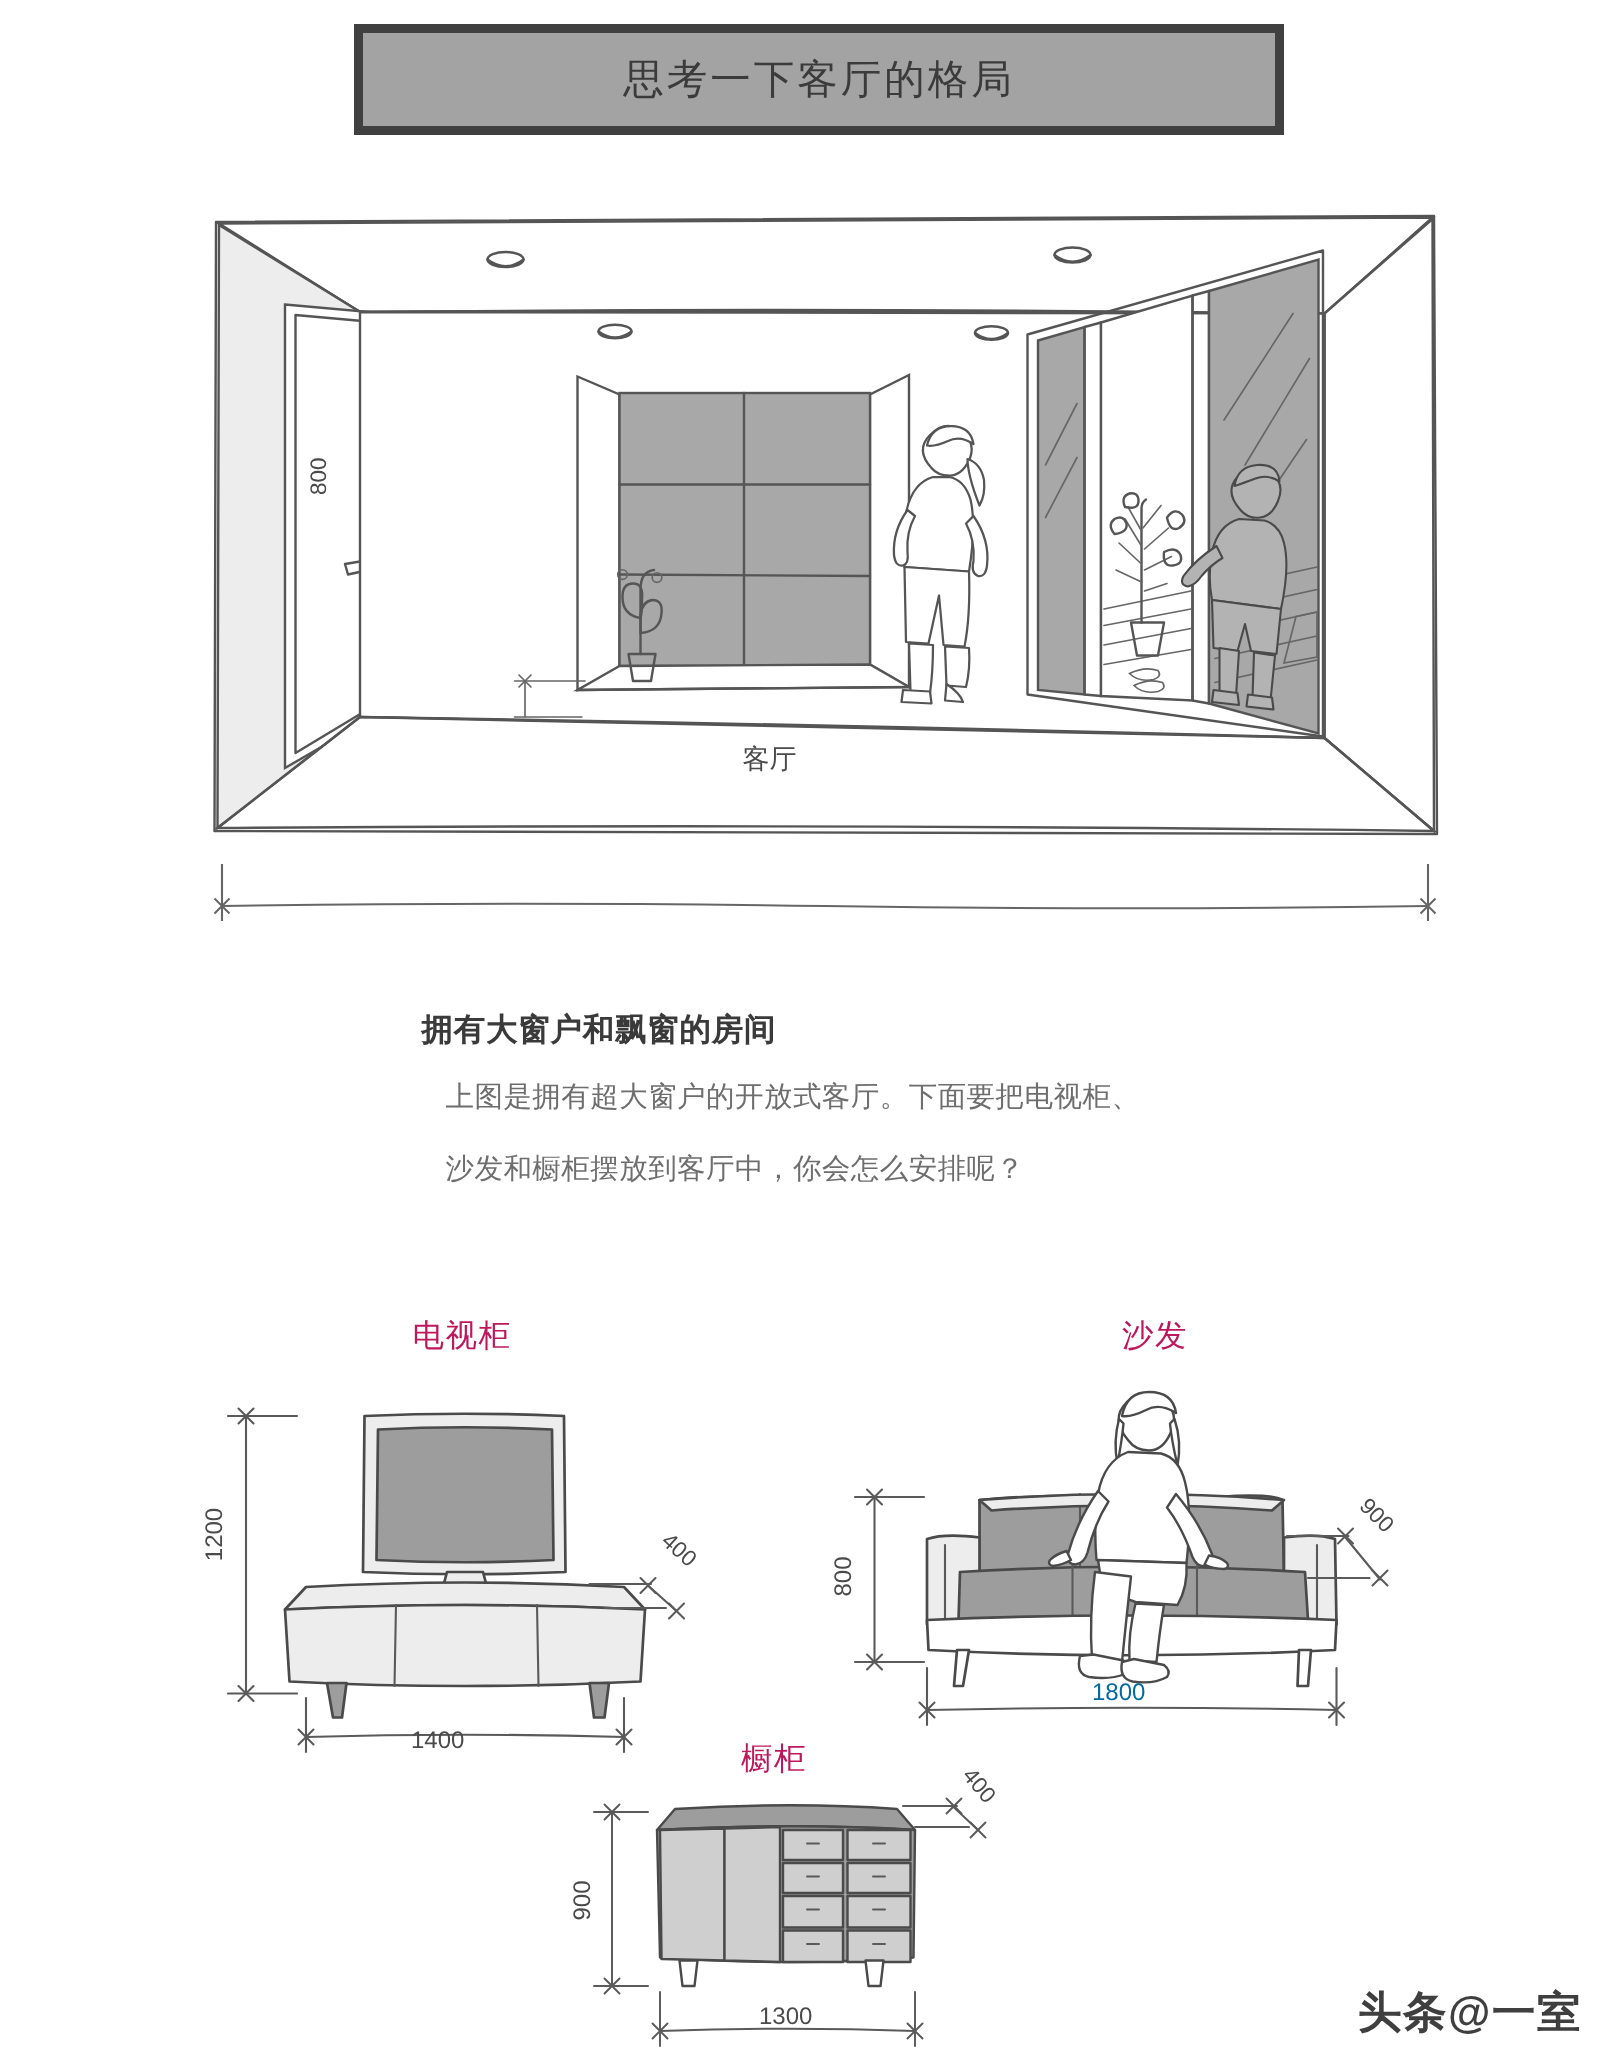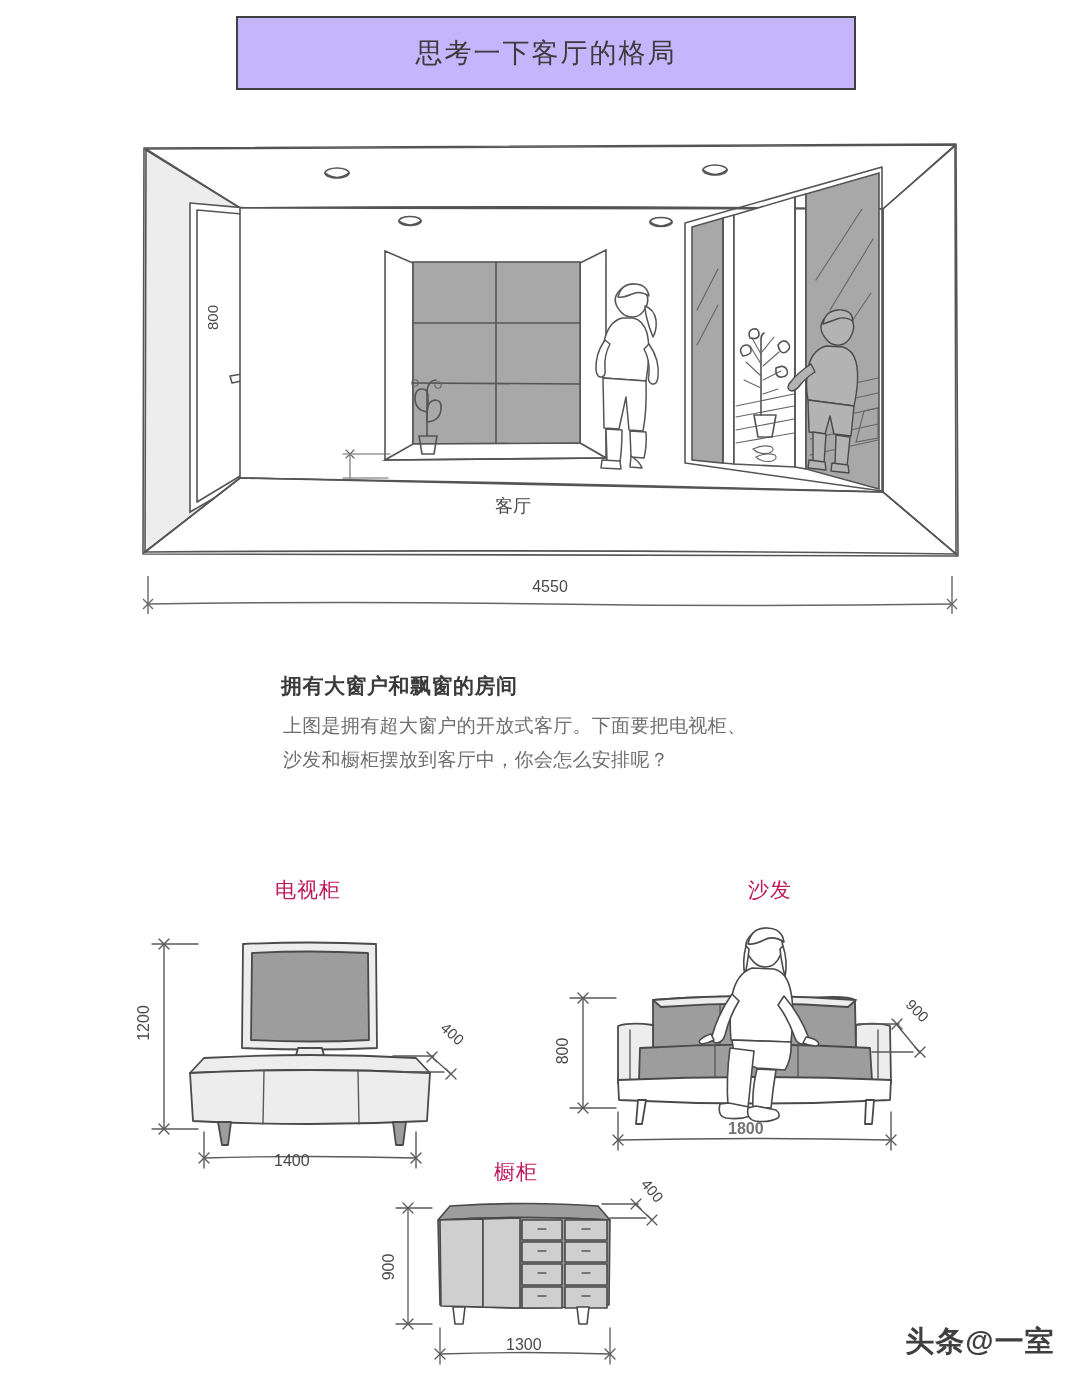--- a/index.html
+++ b/index.html
@@ -16,22 +16,22 @@
     overflow: hidden;
   }
 
   
   .title-box {
     position: absolute;
     left: 236px;
     top: 16px;
     width: 620px;
     height: 74px;
-    border: 2px solid #404040;
-    background: #c4b5fd;
+    border: 6px solid #404040;
+    background: #a3a3a3;
     box-sizing: border-box;
     display: flex;
     align-items: center;
     justify-content: center;
   }
   .title-text {
     font-size: 27px;
     letter-spacing: 2px;
     color: #3b3b3b;
     font-weight: 500;
@@ -67,21 +67,21 @@
     font-size: 21px;
     font-weight: bold;
     color: #3a3a3a;
     letter-spacing: 0.5px;
     margin: 0 0 10px 0;
   }
   .copy-p {
     font-size: 19px;
     line-height: 32px;
     color: #6e6e6e;
-    margin: 2px;
+    margin: 16px;
     letter-spacing: 0.3px;
   }
 
   
   .furn {
     position: absolute;
   }
   .furn-title {
     position: absolute;
     font-size: 21px;
@@ -295,21 +295,20 @@
 </div>
 
 <div class="room-dim">
   <svg width="820" height="48" viewBox="0 0 820 48">
     <path d="M8 6 L8 44" stroke="#666" stroke-width="1.4" fill="none"></path>
     <path d="M812 6 L812 44" stroke="#666" stroke-width="1.4" fill="none"></path>
     <path d="M8 34 Q200 31 410 34 Q610 37 812 34" stroke="#666" stroke-width="1.4" fill="none"></path>
     <path d="M3 29 L13 39 M3 39 L13 29" stroke="#666" stroke-width="1.3"></path>
     <path d="M807 29 L817 39 M807 39 L817 29" stroke="#666" stroke-width="1.3"></path>
   </svg>
-  <div style="position:absolute;left:0;top:8px;width:820px;text-align:center;font-size:16px;color:#4a4a4a;">4550</div>
 </div>
 
 <div class="copy">
   <div class="copy-head">拥有大窗户和飘窗的房间</div>
   <p class="copy-p">上图是拥有超大窗户的开放式客厅。下面要把电视柜、</p>
   <p class="copy-p">沙发和橱柜摆放到客厅中，你会怎么安排呢？</p>
 </div>
 
 <div class="furn-title t-tv">电视柜</div>
 <div class="furn f-tv">
@@ -424,21 +423,21 @@
     <path class="d2" d="M53 235 L63 245 M53 245 L63 235"></path>
     <path class="d2" d="M326 235 L336 245 M326 245 L336 235"></path>
 
     <path class="d2" d="M298 124 L339 124"></path>
     <path class="d2" d="M312 152 L353 152"></path>
     <path class="d2" d="M337 125 L360 153"></path>
     <path class="d2" d="M332 119 L342 129 M332 129 L342 119"></path>
     <path class="d2" d="M355 147 L365 157 M355 157 L365 147"></path>
   </svg>
   <div style="position:absolute;left:-10px;top:142px;transform:rotate(-90deg);font-size:16px;color:#4a4a4a;">800</div>
-  <div style="position:absolute;left:168px;top:220px;font-size:16px;color:#737373;font-weight:bold;">1800</div>
+  <div style="position:absolute;left:168px;top:220px;font-size:16px;color:#0369a1;">1800</div>
   <div style="position:absolute;left:345px;top:102px;transform:rotate(45deg);font-size:15px;color:#4a4a4a;">900</div>
 </div>
 
 <div class="furn-title t-cab">橱柜</div>
 <div class="furn f-cab">
   <svg width="320" height="200" viewBox="0 0 320 200">
     <defs>
         <style>
       .d3  { fill:none; stroke:#5a5a5a; stroke-width:1.3; stroke-linecap:round; }
       .cg  { fill:#9d9d9d; stroke:#4a4a4a; stroke-width:1.6; stroke-linejoin:round; }

